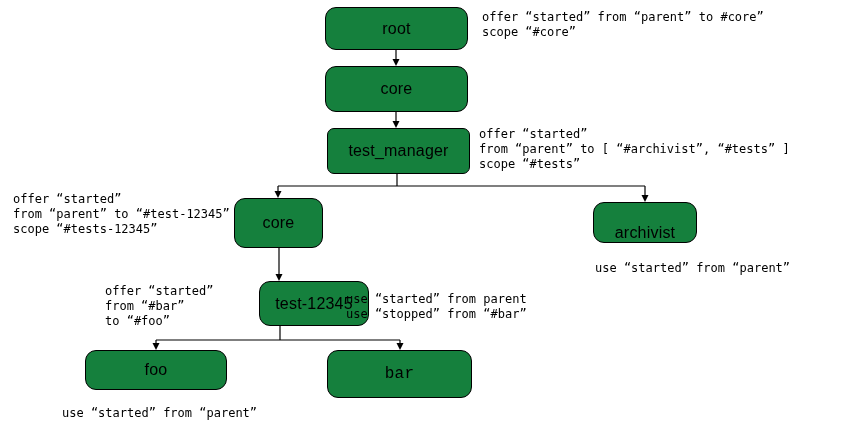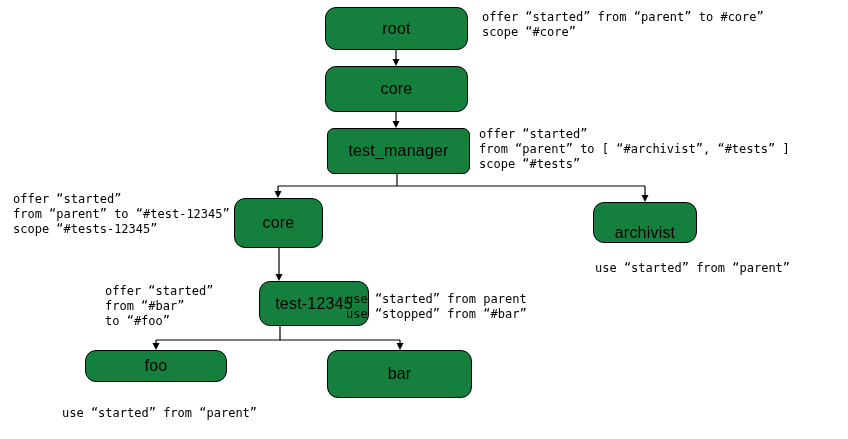--- a/index.html
+++ b/index.html
@@ -89,24 +89,24 @@
   </div>
   <div class="node" style="left:234px; top:198px; width:89px;  height:50px;">
     <span>core</span>
   </div>
   <div class="node" style="left:593px; top:202px; width:104px; height:41px;align-items:flex-end;">
     <span>archivist</span>
   </div>
   <div class="node" style="left:225px; top:281px; width:110px; height:45px;margin-left:34px;">
     <span>test-12345</span>
   </div>
-  <div class="node" style="left:85px;  top:350px; width:142px; height:32px;">
+  <div class="node" style="left:85px;  top:350px; width:142px; height:40px;">
     <span>foo</span>
   </div>
-  <div class="node" style="left:327px; top:350px; width:145px; height:48px;">
+  <div class="node" style="left:327px; top:350px; width:145px; height:48px;font-family:Liberation Mono, monospace;">
     <span>bar</span>
   </div>
 
   <pre class="anno" style="left:482px; top:10px;">offer “started” from “parent” to #core”
 scope “#core”</pre>
   <pre class="anno" style="left:479px; top:127px;">offer “started”
 from “parent” to [ “#archivist”, “#tests” ]
 scope “#tests”</pre>
   <pre class="anno" style="left:13px;  top:192px;">offer “started”
 from “parent” to “#test-12345”

